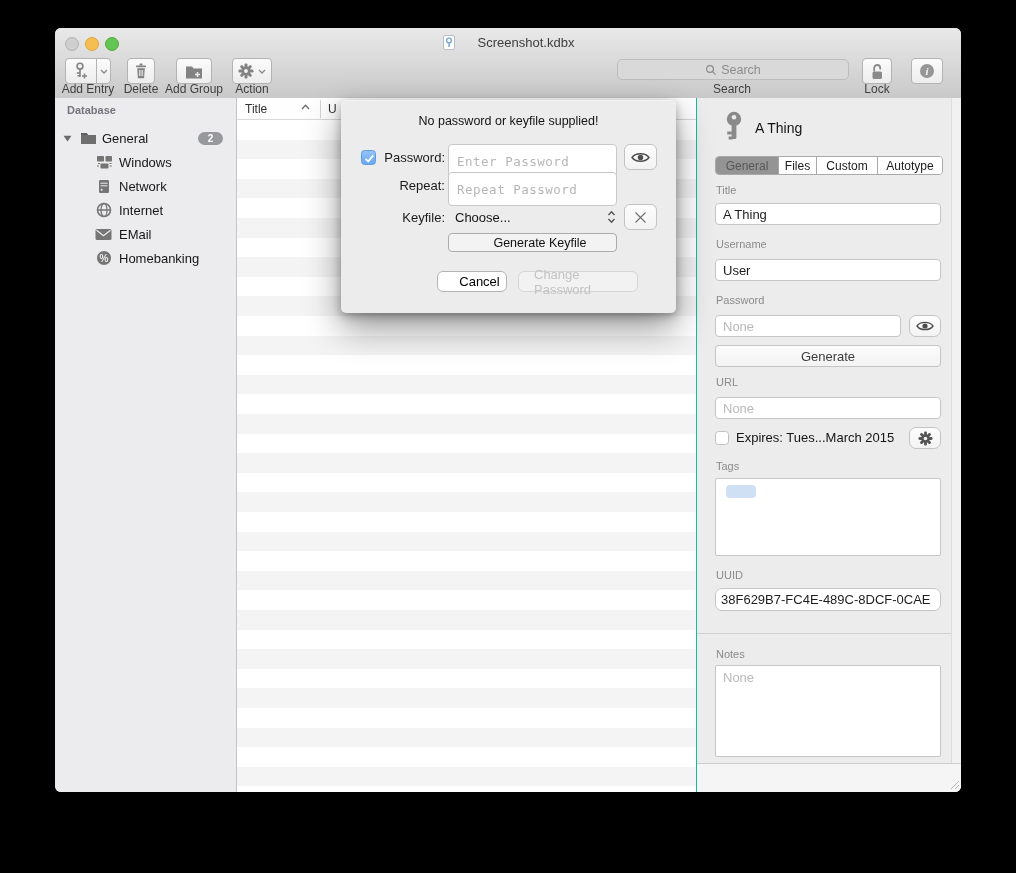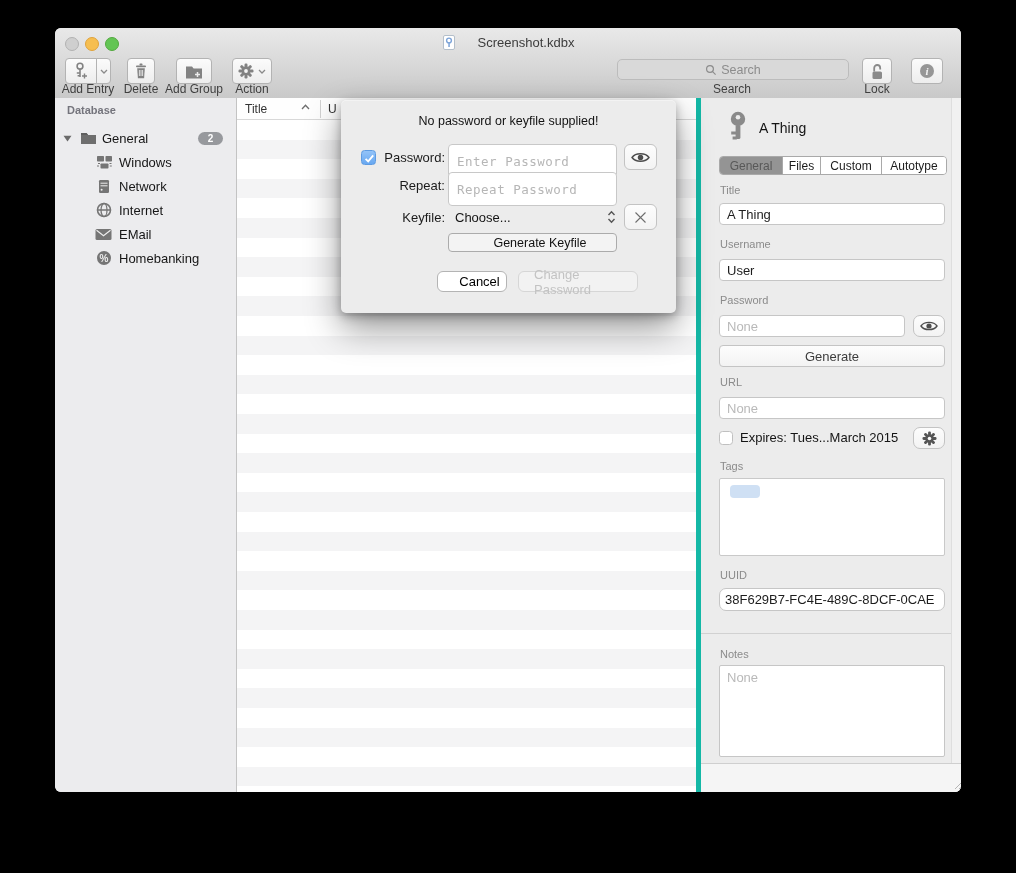--- a/index.html
+++ b/index.html
@@ -27,21 +27,21 @@
   .side-label{font-size:13px;color:#161616;}
   .badge{margin-left:auto;margin-right:14px;min-width:17px;height:13px;border-radius:7px;background:#97999d;
          color:#fff;font-size:10px;font-weight:bold;display:flex;align-items:center;justify-content:center;padding:0 4px;}
   
   .table{left:182px;top:70px;width:459px;height:694px;background:#fff;}
   .thead{left:0;top:0;width:459px;height:22px;background:#fefefe;border-bottom:1px solid #d8d8d8;box-sizing:border-box;}
   .th{font-size:12px;color:#333;}
   .tbody{left:0;top:22px;width:459px;height:672px;
          background:repeating-linear-gradient(180deg,#ffffff 0 19.6px,#f4f4f5 19.6px 39.2px);}
   
-  .inspector{left:641px;top:70px;width:265px;height:694px;background:#ececec;border-left:5px solid #14b8a6;box-sizing:border-box;}
+  .inspector{left:641px;top:70px;width:265px;height:694px;background:#ececec;border-left:1px solid #14b8a6;box-sizing:border-box;}
   .ins-lbl{font-size:11px;color:#8b8b8b;}
   .field{background:#fff;border:1px solid #c6c6c6;border-radius:4px;box-sizing:border-box;
          font-family:"Liberation Sans",sans-serif;font-size:13px;color:#1d1d1d;padding:0 7px;outline:none;}
   .field::placeholder{color:#b9b9b9;}
   .sq-btn{background:linear-gradient(#fdfdfd,#f3f3f3);border:1px solid #c3c3c3;border-radius:7px;
           display:flex;align-items:center;justify-content:center;box-sizing:border-box;}
   .wide-btn{background:linear-gradient(#fdfdfd,#f3f3f3);border:1px solid #c4c4c4;border-radius:4px;
             font-size:13px;color:#3c3c3c;display:flex;align-items:center;justify-content:center;box-sizing:border-box;}
   .seg{display:flex;border:1px solid #a9a9a9;border-radius:4px;overflow:hidden;height:17px;box-sizing:content-box;}
   .seg>div{font-size:12px;display:flex;align-items:center;justify-content:center;background:#fff;color:#1c1c1c;

